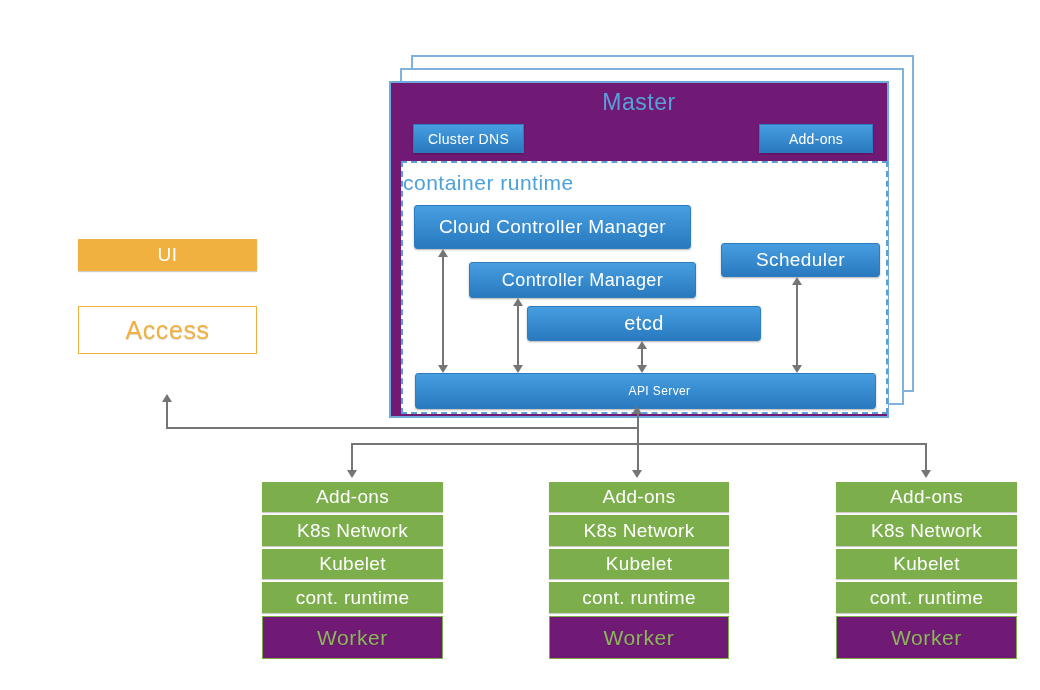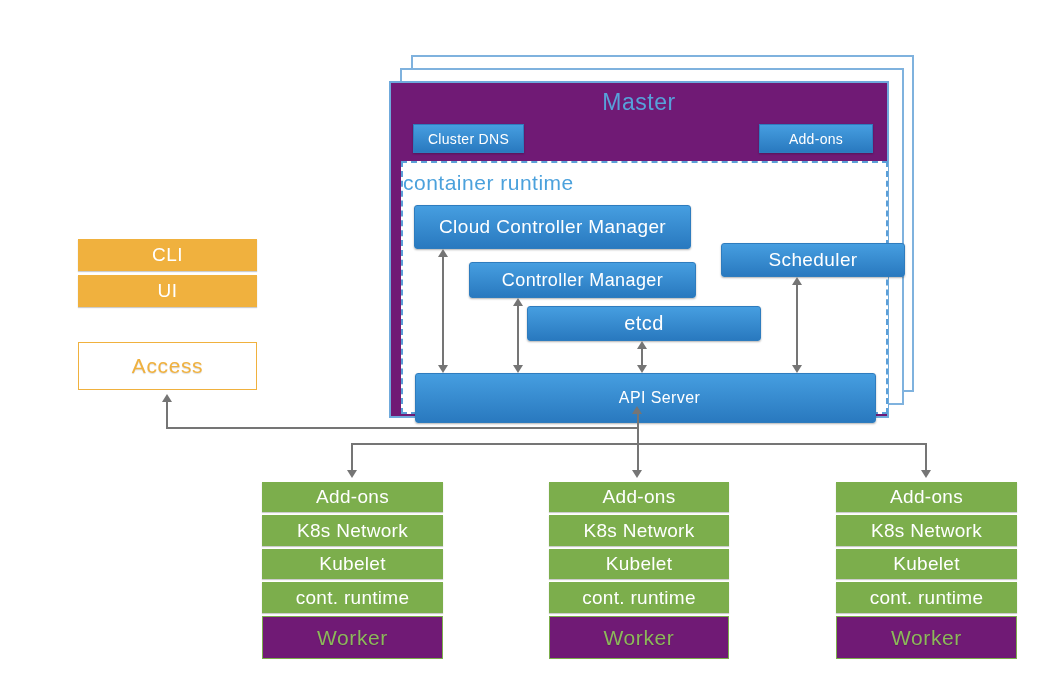--- a/index.html
+++ b/index.html
@@ -34,45 +34,45 @@
     border-bottom:8px solid #757575;}
   .tri-down{border-left:5px solid transparent; border-right:5px solid transparent;
     border-top:8px solid #757575;}
   
   .stack{position:absolute;}
   .row{display:flex; align-items:center; justify-content:center; color:#fff;
     box-sizing:border-box; box-shadow:0 1px 1px rgba(0,0,0,.2);}
   .row-orange{background:#F0B13E; font-size:19px; letter-spacing:.4px;}
   .row-green{background:#7CAE4C; font-size:19px; letter-spacing:.3px;}
   .row-access{background:#fff; border:1.5px solid #F0B13E; color:#F0B13E;
-    font-size:21px; letter-spacing:.6px; text-shadow:0 1px 1px rgba(0,0,0,.15); box-shadow:none;margin-top:35px;}
+    font-size:25px; letter-spacing:.6px; text-shadow:0 1px 1px rgba(0,0,0,.15); box-shadow:none;margin-top:35px;}
   .row-worker{background:#701a75; border:1.5px solid #7CAE4C; color:#8CB85A;
     font-size:21px; letter-spacing:.6px; text-shadow:0 1px 1px rgba(0,0,0,.15); box-shadow:none;}
 </style>
 </head>
 <body>
 
 <div class="canvas">
 
   <div class="sheet" style="left:411px; top:55px; width:499px; height:333px;"></div>
   <div class="sheet" style="left:400px; top:68px; width:500px; height:333px;"></div>
 
   <div class="master">
     <div class="master-title">Master</div>
     <div class="badge" style="left:22px; top:41px; width:111px; height:29px;">Cluster DNS</div>
     <div class="badge" style="left:368px; top:41px; width:114px; height:29px;">Add-ons</div>
 
     <div class="runtime">
       <div class="runtime-title">container runtime</div>
 
       <div class="bluebox" style="left:11px; top:42px; width:277px; height:44px;">Cloud Controller Manager</div>
-      <div class="bluebox" style="left:318px; top:80px; width:184px; height:34px;">Scheduler</div>
+      <div class="bluebox" style="left:318px; top:80px; width:159px; height:34px;">Scheduler</div>
       <div class="bluebox" style="left:124px; top:143px; width:234px; height:35px; font-size:20px;">etcd</div>
       <div class="bluebox" style="left:66px; top:99px; width:227px; height:36px; font-size:18px;">Controller Manager</div>
-      <div class="bluebox" style="left:12px; top:210px; width:461px; height:50px; font-size:16px;padding-left:28px;">API Server</div>
+      <div class="bluebox" style="left:12px; top:210px; width:461px; height:36px; font-size:12px;padding-left:28px;">API Server</div>
 
       <div>
         <div class="tri tri-up" style="left:35px;  top:86px;"></div>
         <div class="vline" style="left:39px;  top:94px;  height:110px;"></div>
         <div class="tri tri-down" style="left:35px;  top:202px;"></div>
       </div>
       <div>
         <div class="tri tri-up" style="left:110px; top:135px;"></div>
         <div class="vline" style="left:114px; top:143px; height:61px;"></div>
         <div class="tri tri-down" style="left:110px; top:202px;"></div>
@@ -100,21 +100,20 @@
   <div>
     <div class="hline" style="left:351px; top:443px; width:576px;"></div>
     <div class="vline" style="left:351px; top:443px; height:27px;"></div>
     <div class="tri tri-down" style="left:347px; top:470px;"></div>
     <div class="tri tri-down" style="left:632px; top:470px;"></div>
     <div class="vline" style="left:925px; top:443px; height:27px;"></div>
     <div class="tri tri-down" style="left:921px; top:470px;"></div>
   </div>
 
   <div class="stack" style="left:78px; top:239px; width:179px;">
-    <div class="row row-orange" style="height:32px; margin-bottom:4px;">CLI</div>
     <div class="row row-orange" style="height:32px; margin-bottom:8px;">UI</div>
     <div class="row row-access" style="height:48px;">Access</div>
   </div>
 
   <div class="stack" style="left:262px; top:482px; width:181px;">
     <div class="row row-green" style="height:30px; margin-bottom:3px;">Add-ons</div>
     <div class="row row-green" style="height:31px; margin-bottom:3px;">K8s Network</div>
     <div class="row row-green" style="height:30px; margin-bottom:3px;">Kubelet</div>
     <div class="row row-green" style="height:31px; margin-bottom:3px;">cont. runtime</div>
     <div class="row row-worker" style="height:43px;">Worker</div>

